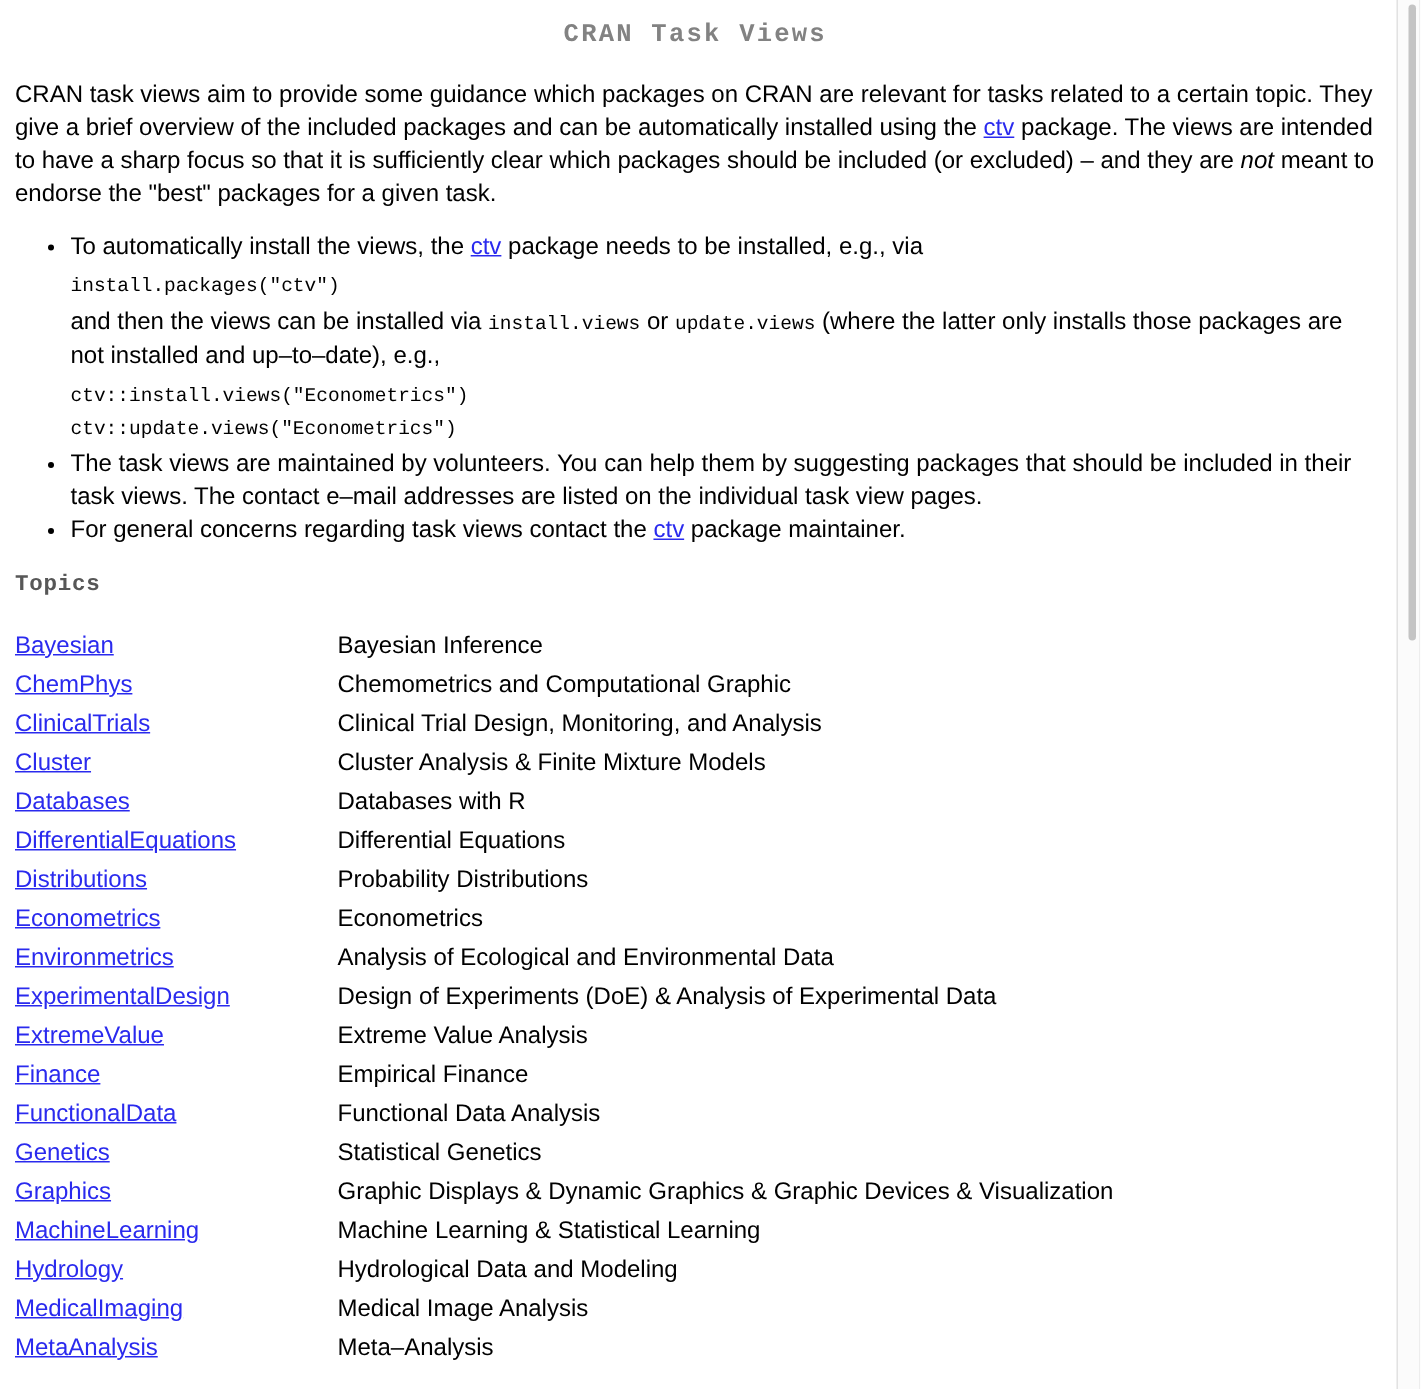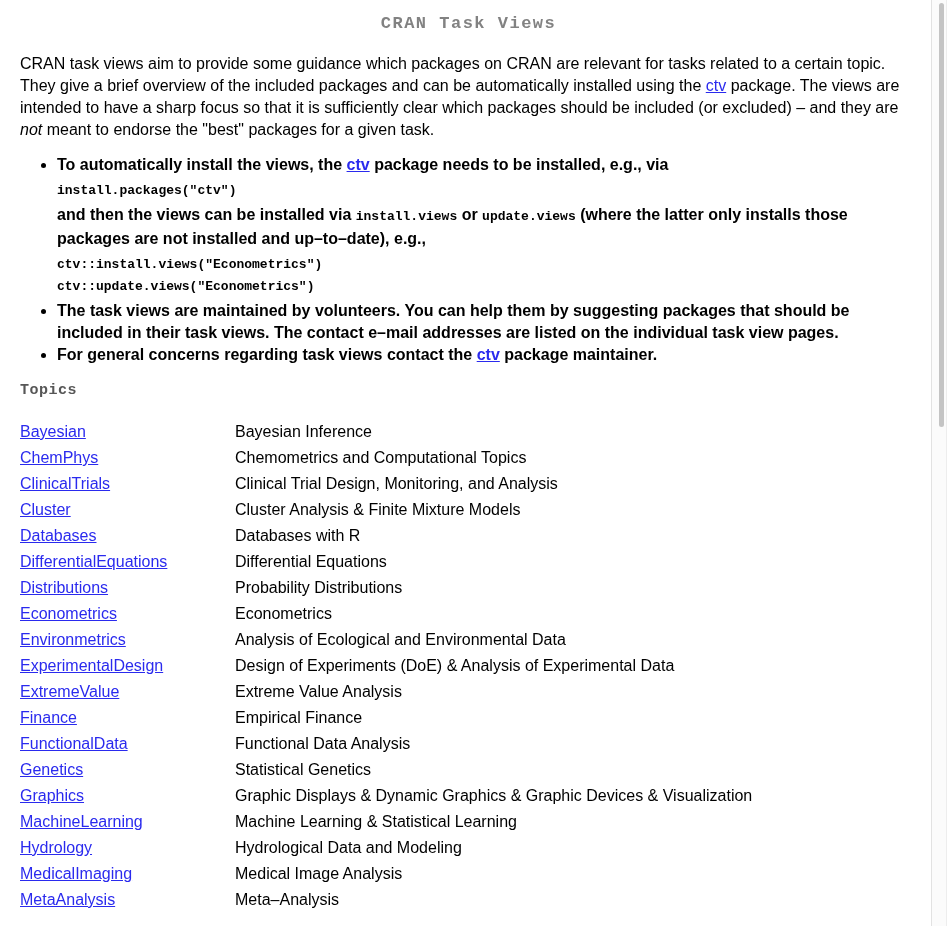--- a/index.html
+++ b/index.html
@@ -11,21 +11,21 @@
     background: #ffffff;
     overflow: hidden;
     font-family: "Liberation Sans", "DejaVu Sans", sans-serif;
     font-size: 16px;
     color: #000000;
   }
   .content {
     position: absolute;
     left: 0; top: 0;
     width: 931px; height: 926px;
-    padding: 6px 14px 0 20px;
+    padding: 6px 14px 0 10px;
     overflow: hidden;
   }
   h1.page-title {
     font-family: "Liberation Mono", "DejaVu Sans Mono", monospace;
     font-weight: bold;
     font-size: 17px;
     letter-spacing: 1.5px;
     color: #828282;
     text-align: center;
     margin: 8px 0 20px 0;
@@ -37,21 +37,20 @@
   em.not-em { font-style: italic; }
   a.page-link {
     color: #2a2aee;
     text-decoration: underline;
     cursor: pointer;
     margin-top: 28px;
   }
   ul.info-list {
     margin: 0 0 16px 0;
     padding-left: 37px;
-    font-weight: bold;
   }
   ul.info-list > li {
     line-height: 22px;
     margin: 0;
   }
   .code-line {
     font-family: "Liberation Mono", "DejaVu Sans Mono", monospace;
     font-size: 13px;
     line-height: 15px;
     margin: 7px 0 6px 0;
@@ -133,21 +132,21 @@
     <td class="topic-desc-cell">
       <span>Bayesian Inference</span>
     </td>
   </tr>
 
   <tr>
     <td class="topic-name-cell">
       <a class="page-link">ChemPhys</a>
     </td>
     <td class="topic-desc-cell">
-      <span>Chemometrics and Computational Topics</span>
+      <span>Chemometrics and Computational Graphic</span>
     </td>
   </tr>
 
   <tr>
     <td class="topic-name-cell">
       <a class="page-link">ClinicalTrials</a>
     </td>
     <td class="topic-desc-cell">
       <span>Clinical Trial Design, Monitoring, and Analysis</span>
     </td>

